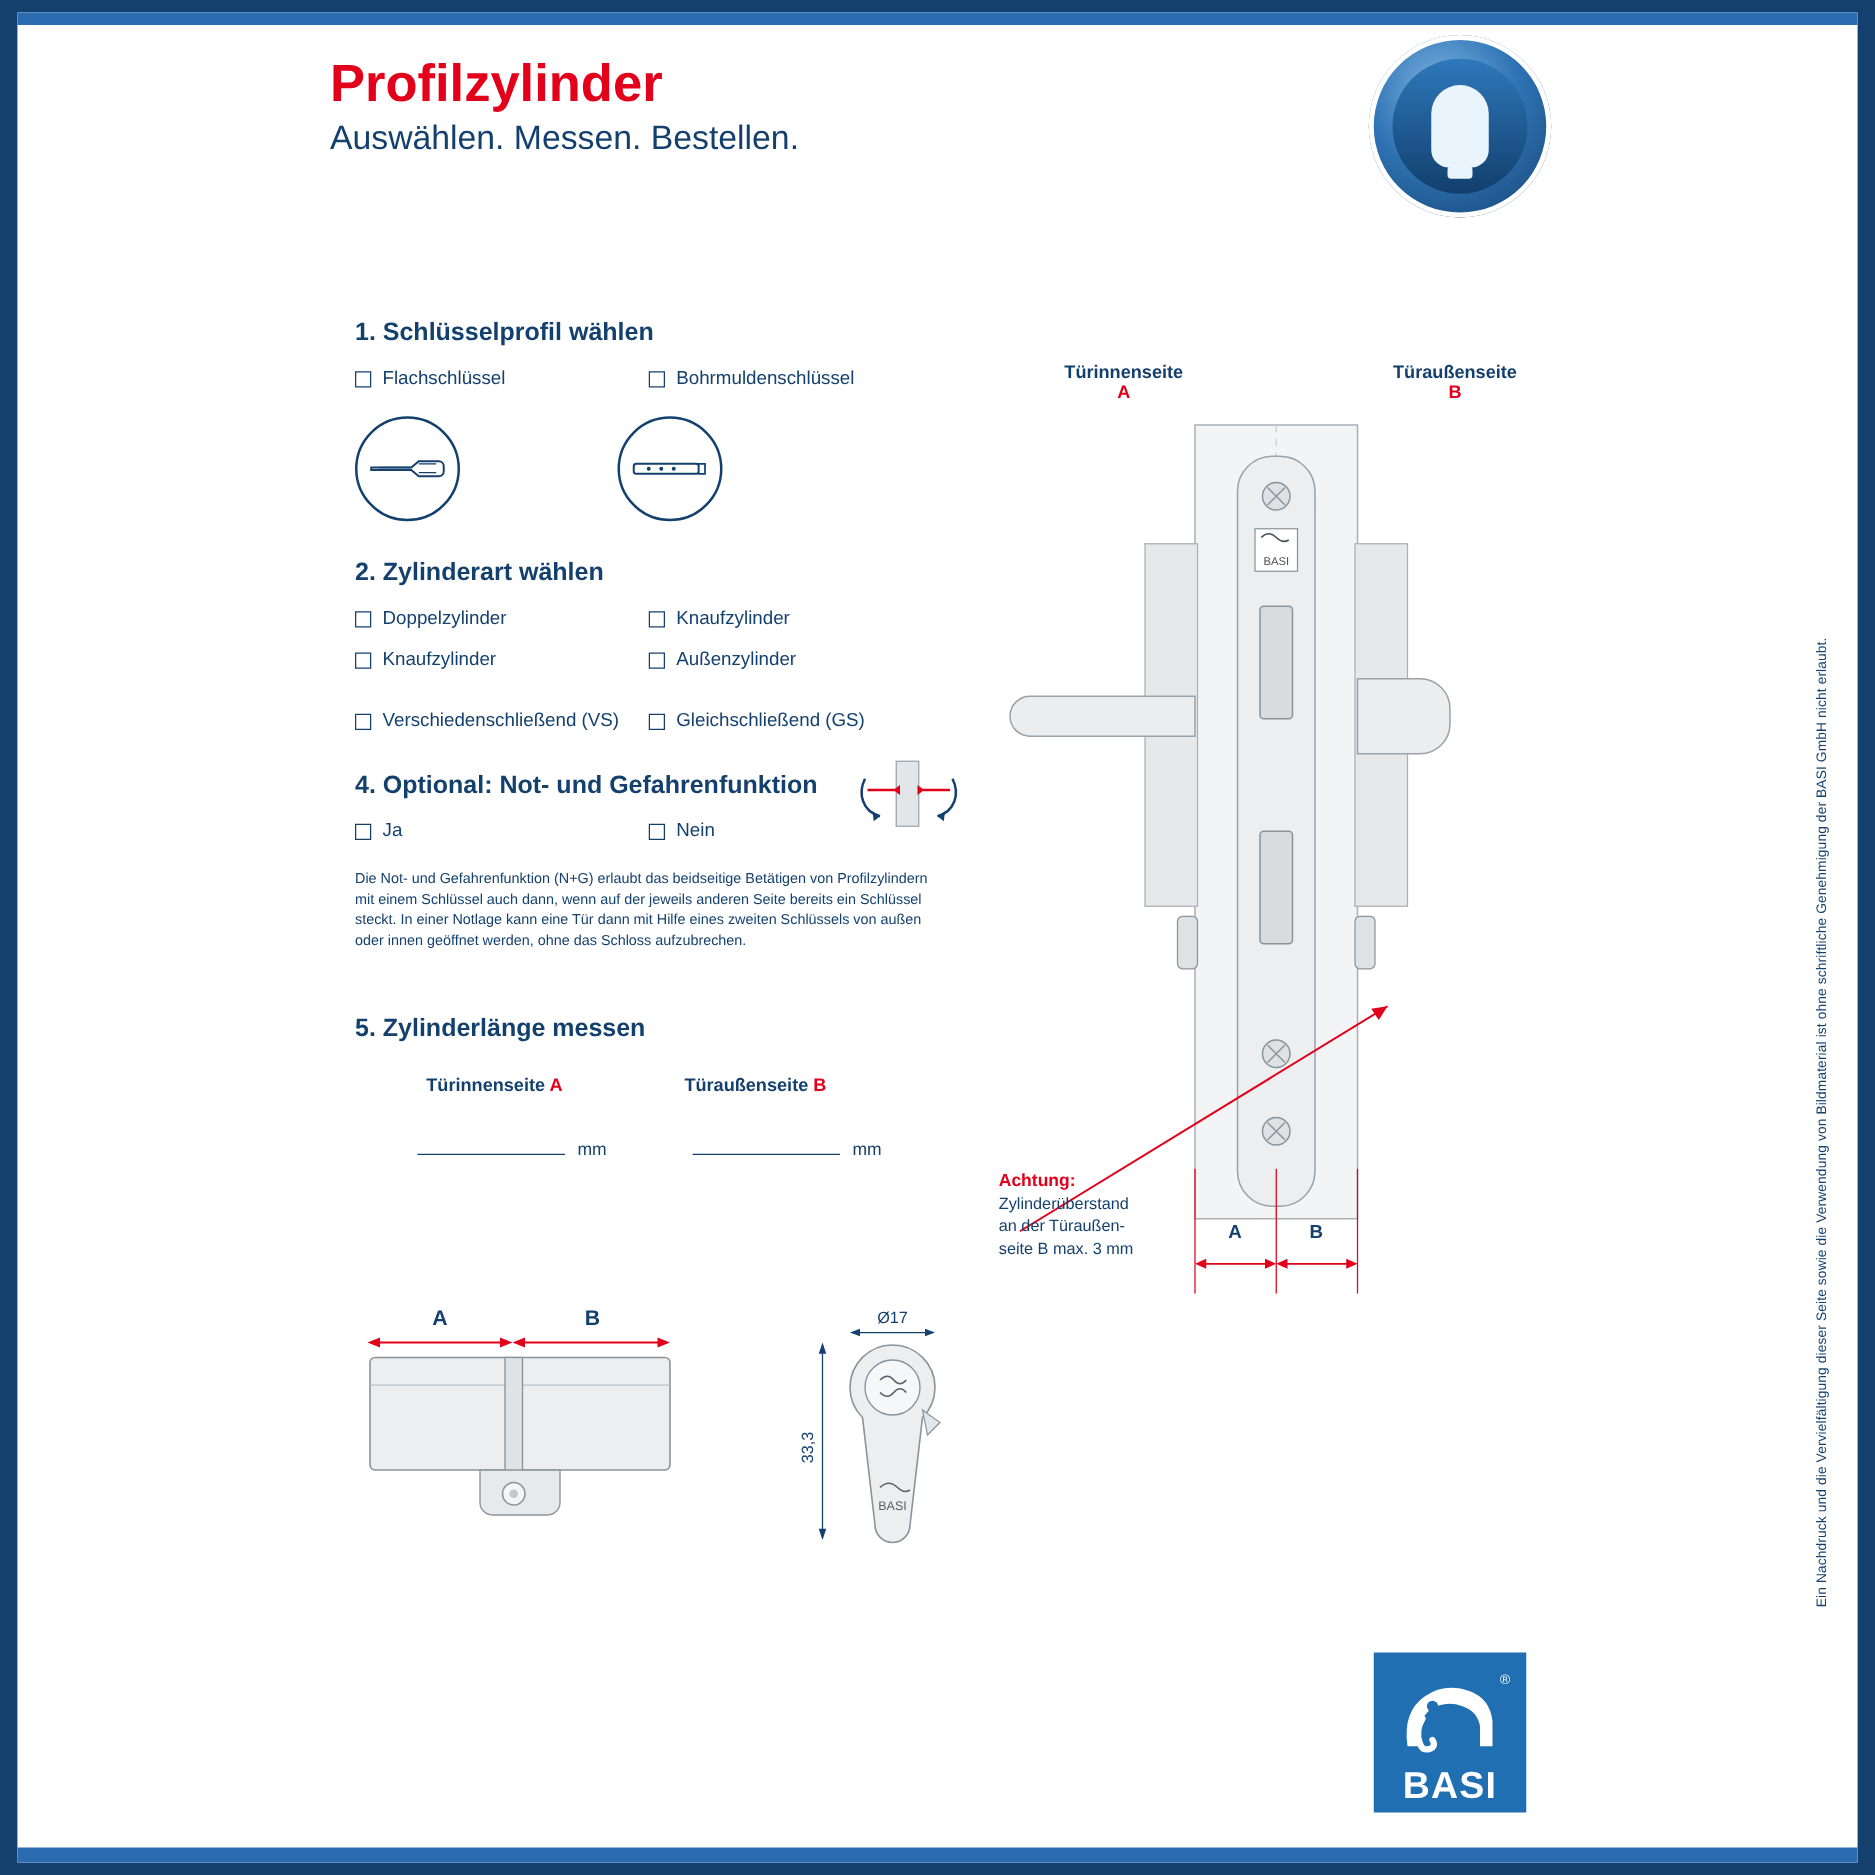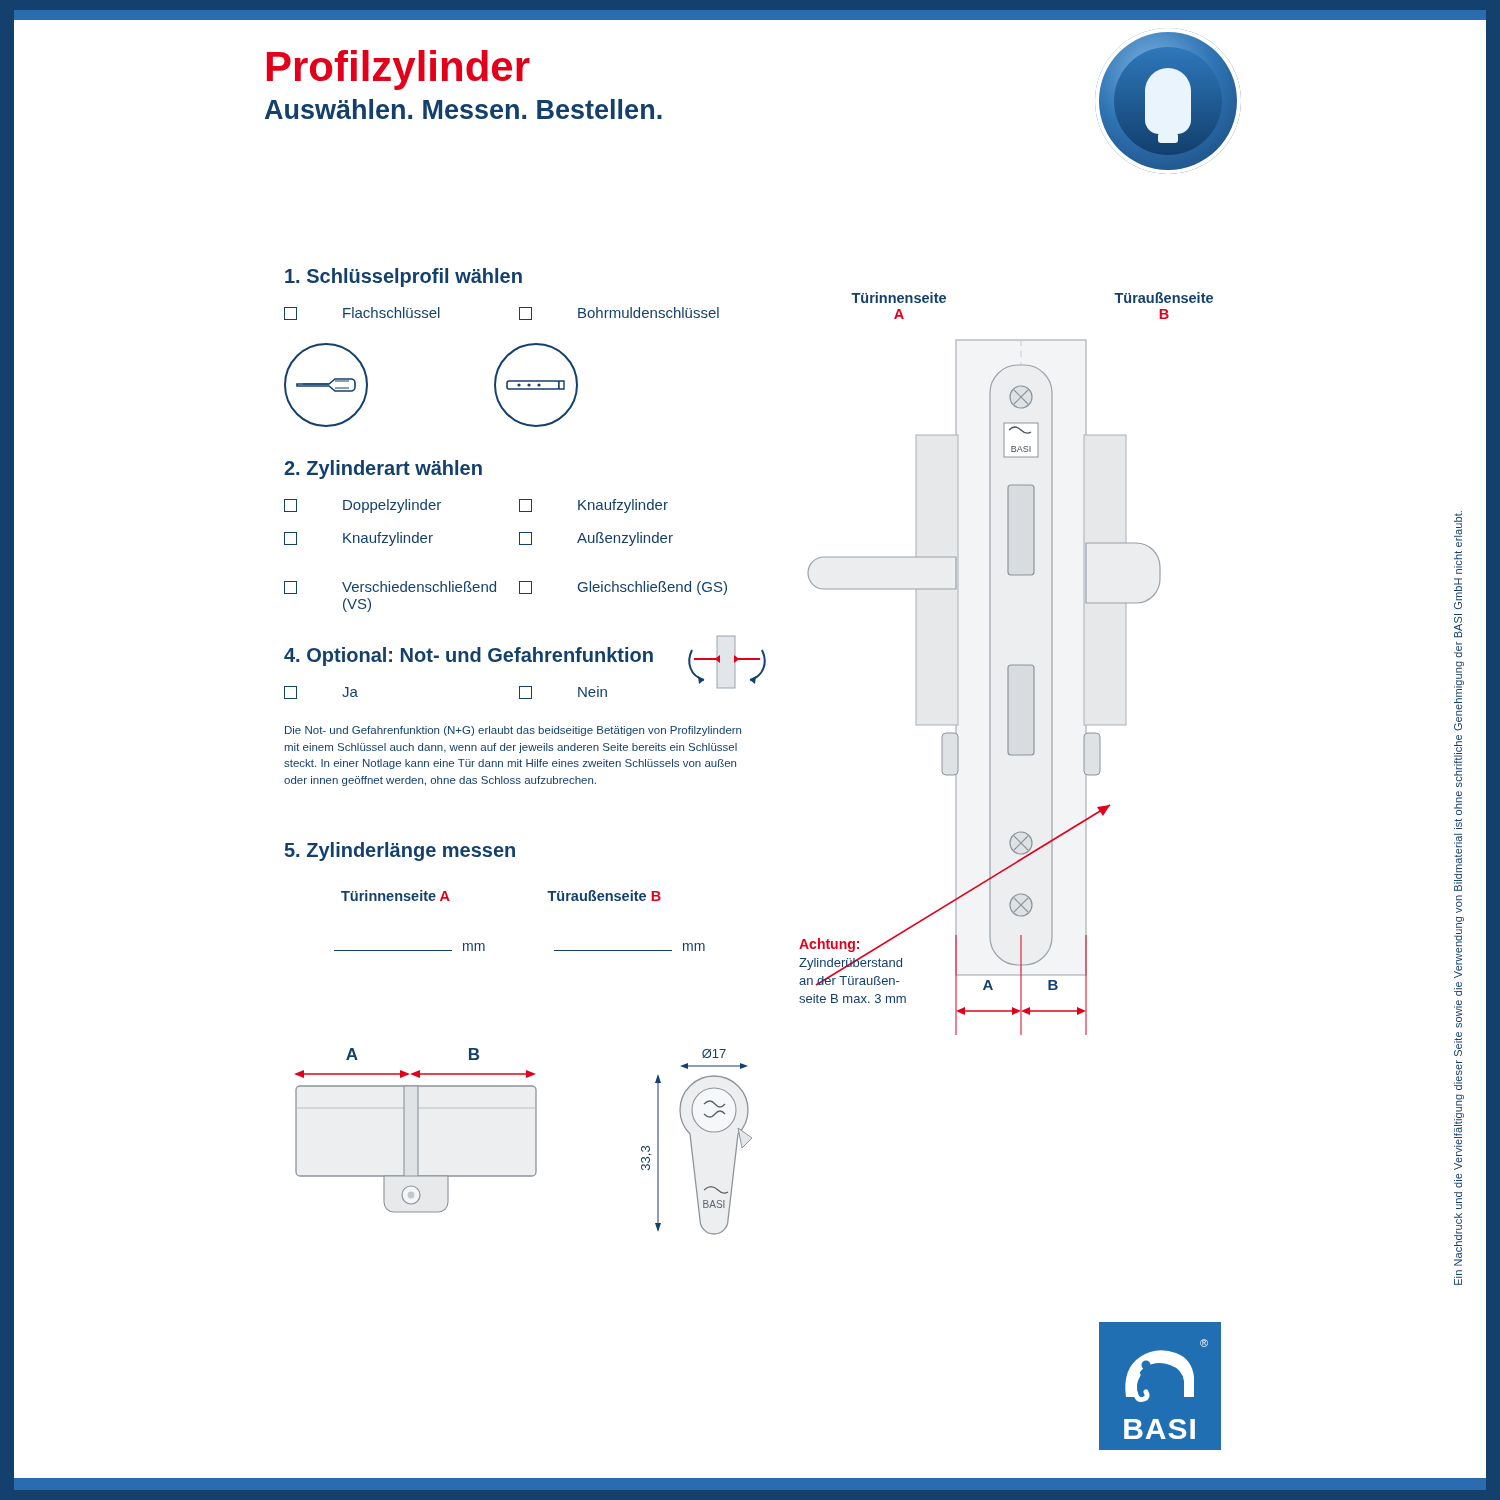--- a/index.html
+++ b/index.html
@@ -35,21 +35,21 @@
 
   
   .header{
     position:absolute;left:250px;top:35px;
   }
   .title{
     font-size:42px;font-weight:bold;color:#e2001a;letter-spacing:0px;
     margin:0;line-height:1.05;
   }
   .subtitle{
-    font-size:27px;font-weight:bold;color:#14406e;margin:6px 0 0 0;
+    font-size:27px;font-weight:normal;color:#14406e;margin:6px 0 0 0;
   }
   .logo-badge{
     position:absolute;right:245px;top:18px;
     width:146px;height:146px;border-radius:50%;
     background:radial-gradient(circle at 40% 30%, #7fb4e0 0%, #2f74b5 45%, #14406e 100%);
     display:flex;align-items:center;justify-content:center;
     box-shadow:0 0 0 4px #ffffff inset;
   }
   .logo-badge .ring{
     width:108px;height:108px;border-radius:50%;
@@ -61,28 +61,28 @@
     background:#eaf4fc;
     border-radius:23px 23px 14px 14px;
     position:relative;
   }
   .bulb:after{
     content:"";position:absolute;left:13px;bottom:-9px;width:20px;height:10px;
     background:#eaf4fc;border-radius:3px;
   }
 
   
-  .col-left{position:absolute;left:270px;top:255px;width:470px;}
+  .col-left{position:absolute;left:270px;top:245px;width:470px;}
   h2.step{
     font-size:20px;font-weight:bold;color:#14406e;margin:0 0 16px 0;
   }
   .opts{display:flex;flex-wrap:wrap;margin:0 0 6px 0;}
   .opt{
     width:50%;display:flex;align-items:flex-start;margin-bottom:16px;
-    font-size:15px;color:#14406e;gap:36px;
+    font-size:15px;color:#14406e;
   }
   .box{
     width:11px;height:11px;border:1.4px solid #14406e;margin-right:9px;margin-top:3px;flex:none;
   }
   .gap-s{height:10px;}
   .gap-l{height:34px;}
 
   .keyicons{display:flex;margin:2px 0 30px 0;}
   .keyicon{
     width:80px;height:80px;border-radius:50%;border:2.5px solid #14406e;

